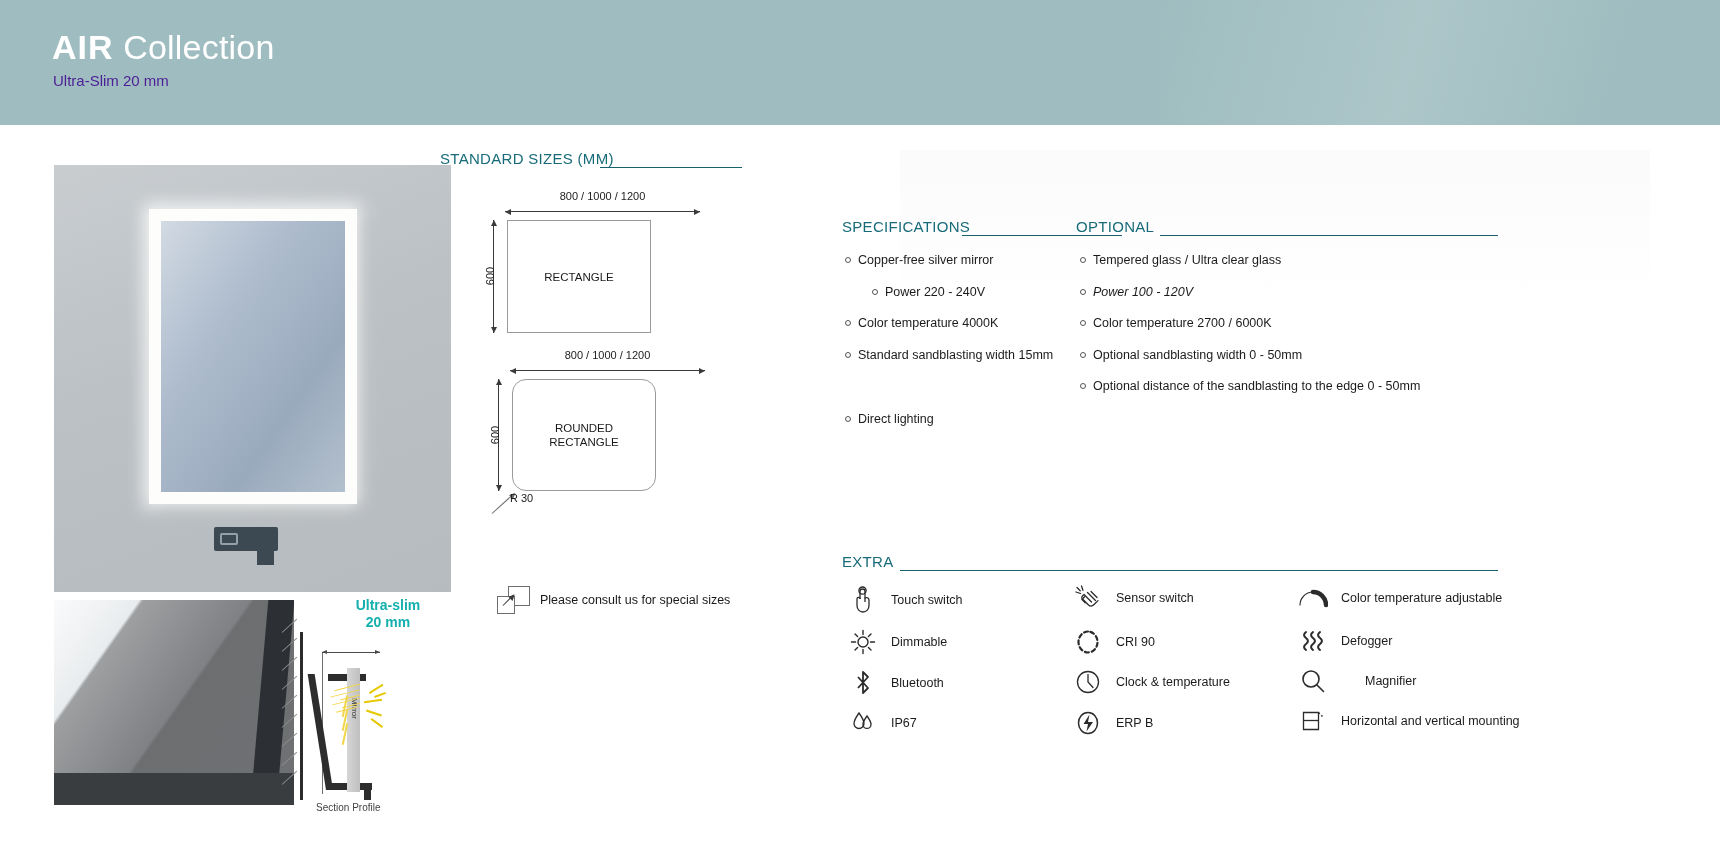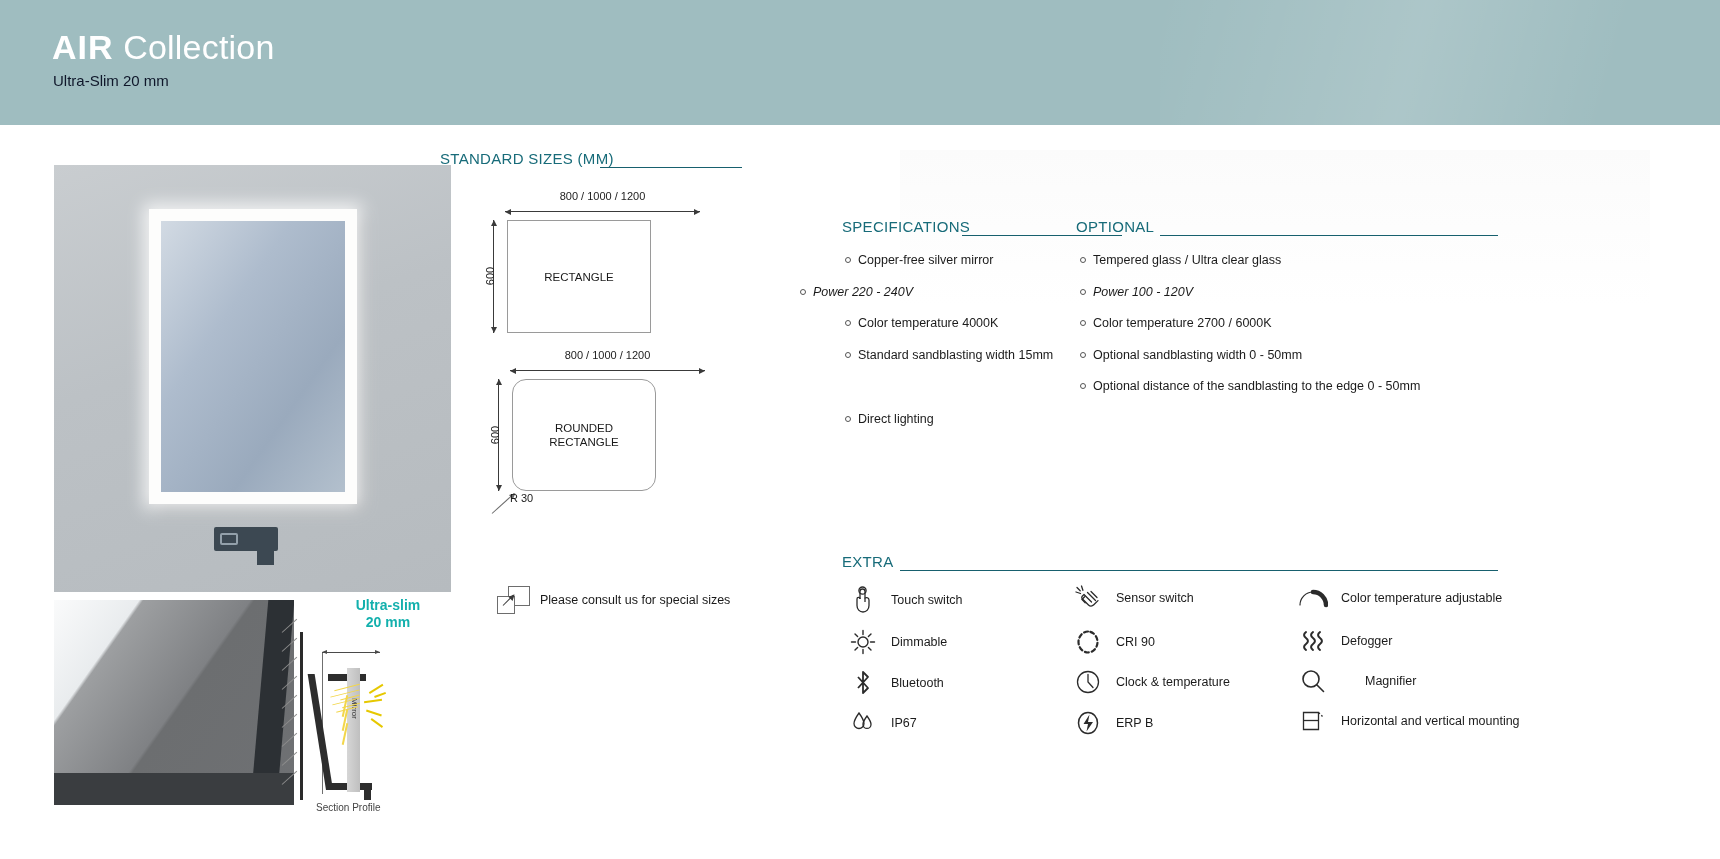--- a/index.html
+++ b/index.html
@@ -23,21 +23,21 @@
     pointer-events:none;
   }
   .header-title {
     position: absolute; left: 52px; top: 28px;
     font-size: 34px; color: #ffffff; font-weight: 300;
     letter-spacing: .2px; white-space: nowrap;
   }
   .header-title b { font-weight: 700; letter-spacing: 1px; }
   .header-sub {
     position: absolute; left: 53px; top: 72px;
-    font-size: 15px; color: #0f172a; font-weight: 400;
+    font-size: 15px; color: #4c1d95; font-weight: 400;
   }
 
   
   .photo-main {
     position:absolute; left:54px; top:165px; width:397px; height:427px;
     background: linear-gradient(160deg,#c9cdd0 0%, #bcc1c5 42%, #b6bbbf 100%);
     overflow:hidden;
   }
   .photo-main .mirror-frame {
     position:absolute; left:95px; top:44px; width:208px; height:295px;
@@ -343,21 +343,21 @@
 
   <div class="spec-bg"></div>
 
   <div class="sec-head" style="left:842px;top:218px;">SPECIFICATIONS</div>
   <div class="sec-rule" style="left:962px;top:235px;width:160px;"></div>
 
   <div class="spec-item" style="left:845px;top:253px;">
     <i class="bullet"></i>
       <span>Copper-free silver mirror</span>
   </div>
-  <div class="spec-item" style="left:800px;top:285px;font-style:italic;">
+  <div class="spec-item" style="left:872px;top:285px;">
     <i class="bullet"></i>
       <span>Power 220 - 240V</span>
   </div>
   <div class="spec-item" style="left:845px;top:316px;">
     <i class="bullet"></i>
       <span>Color temperature 4000K</span>
   </div>
   <div class="spec-item" style="left:845px;top:348px;">
     <i class="bullet"></i>
       <span>Standard sandblasting width 15mm</span>

